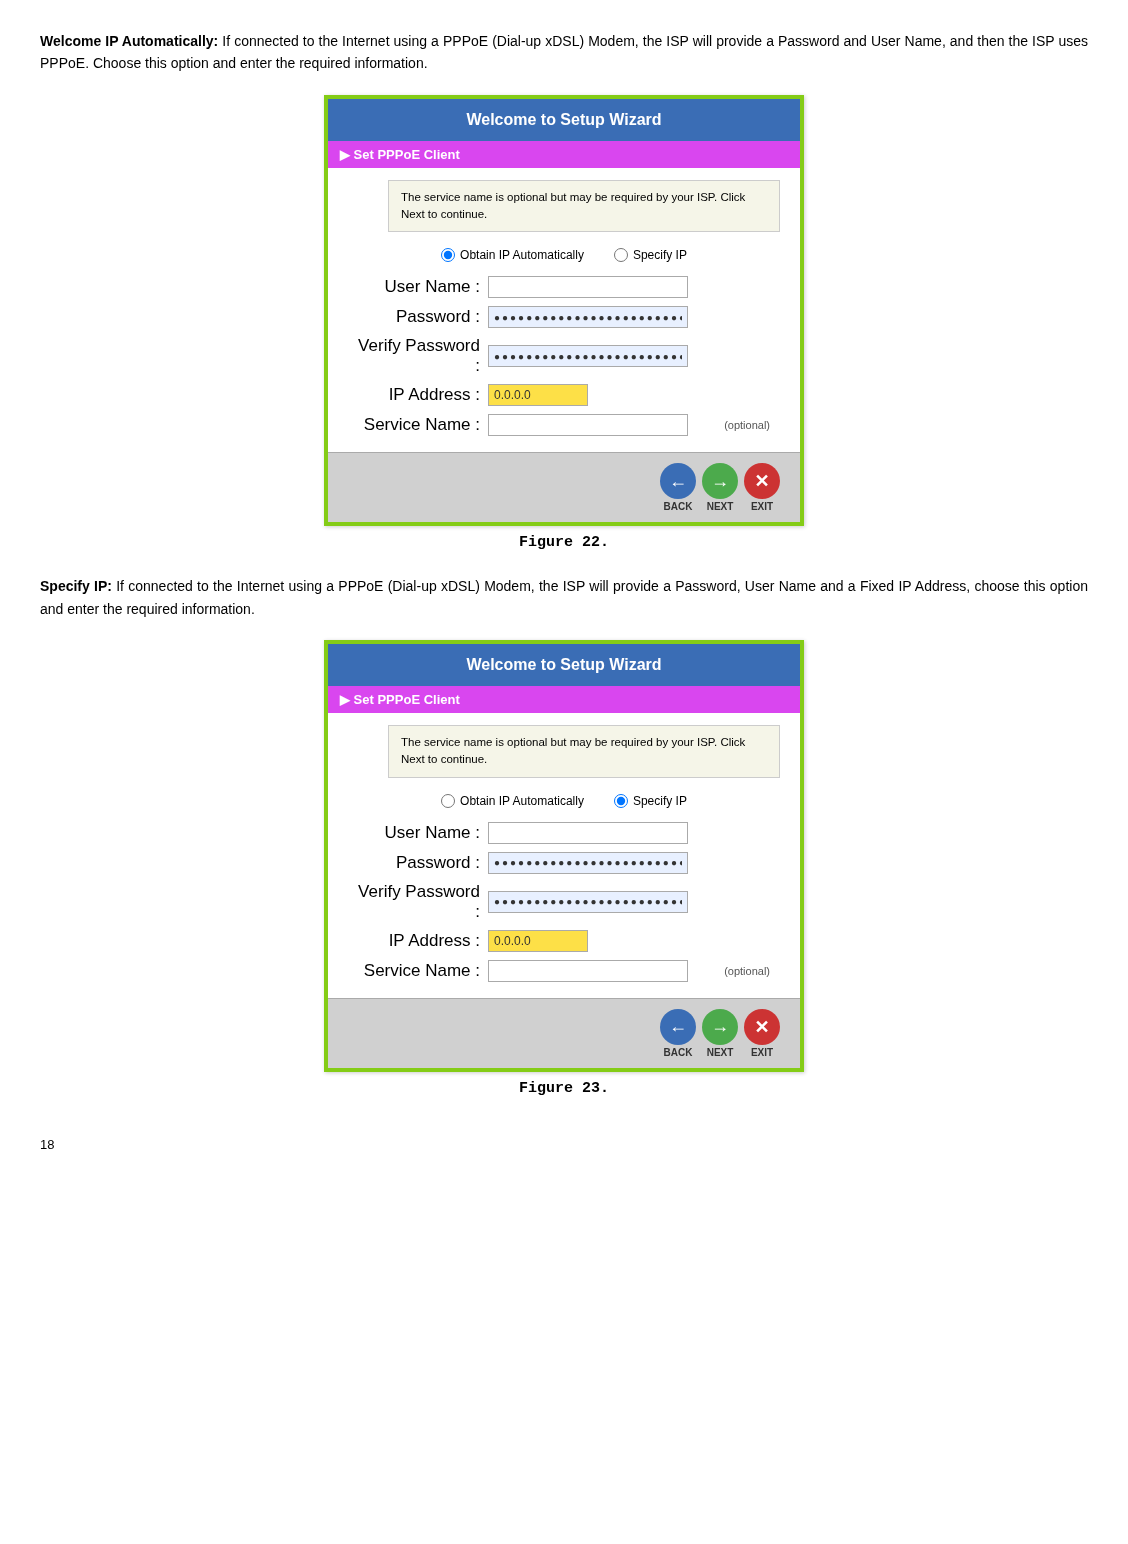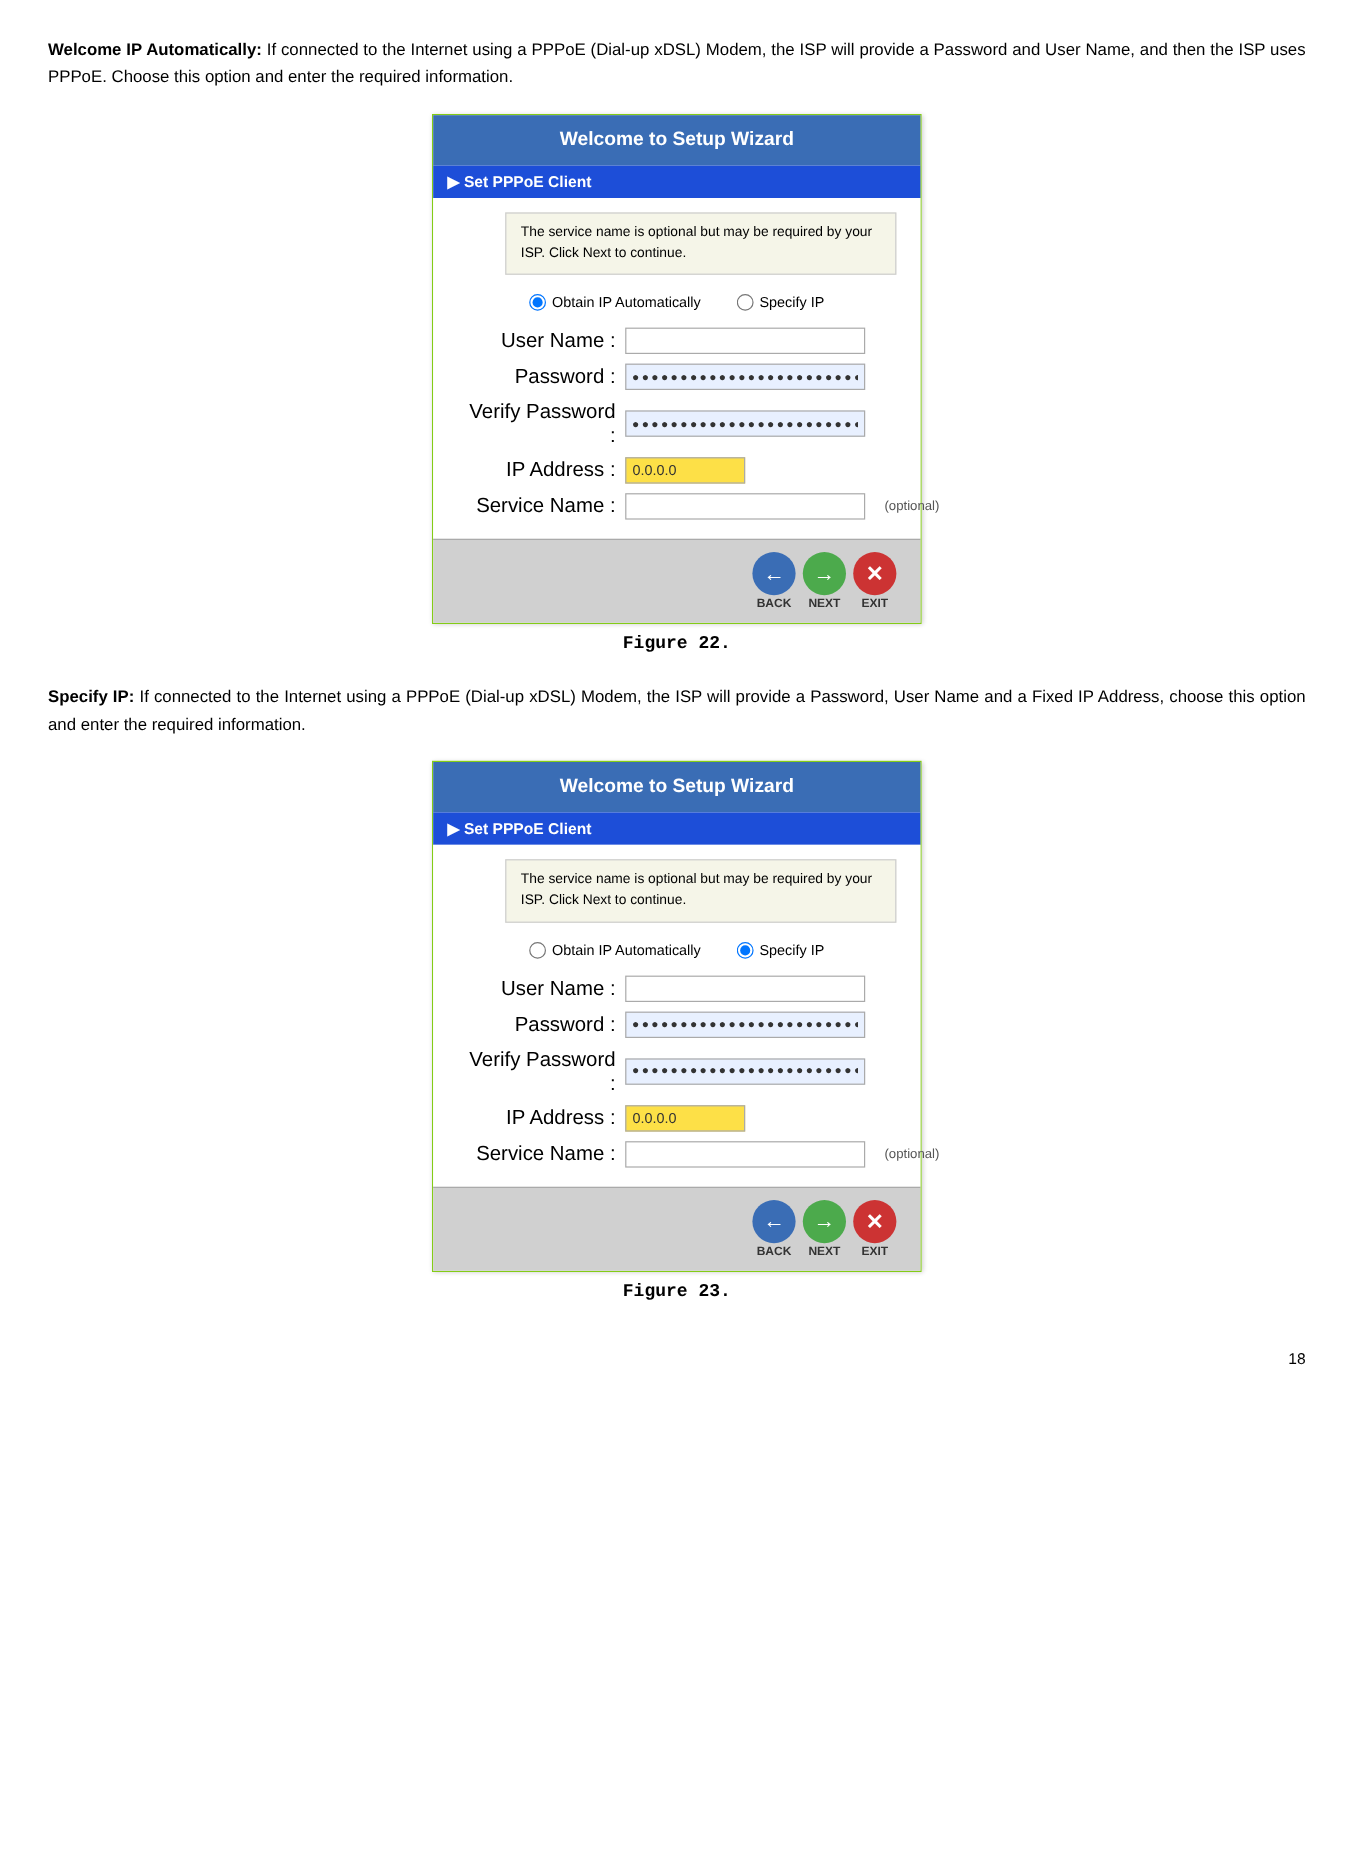--- a/index.html
+++ b/index.html
@@ -17,35 +17,35 @@
       text-align: justify;
     }
     .intro-text b { font-weight: bold; }
     .figure-container {
       display: flex;
       flex-direction: column;
       align-items: center;
       margin: 20px 0 10px 0;
     }
     .wizard-box {
-      border: 1px solid #84cc16;
-      width: 408px;
+      border: 4px solid #84cc16;
+      width: 480px;
       background: #fff;
       box-shadow: 1px 1px 4px rgba(0,0,0,0.2);
     }
     .wizard-header {
       background: #3a6db5;
       color: #fff;
       text-align: center;
       padding: 12px 0;
       font-size: 16px;
       font-weight: bold;
     }
     .wizard-subheader {
-      background: #1d4ed8;
+      background: #d946ef;
       color: #fff;
       padding: 6px 12px;
       font-size: 13px;
       font-weight: bold;
     }
     .wizard-subheader::before {
       content: '▶ ';
     }
     .wizard-body {
       padding: 12px 20px 16px 20px;
@@ -146,21 +146,21 @@
       font-size: 15px;
       font-weight: bold;
       margin-top: 8px;
       text-align: center;
       font-family: Liberation Mono, monospace;
     }
     .section-break {
       margin: 24px 0;
     }
     .page-number {
-      text-align: right;
+      text-align: left;
       margin-top: 40px;
       font-size: 13px;
     }
     input[type="radio"] {
       width: 14px;
       height: 14px;
     }
   </style>
 </head>
 <body>

